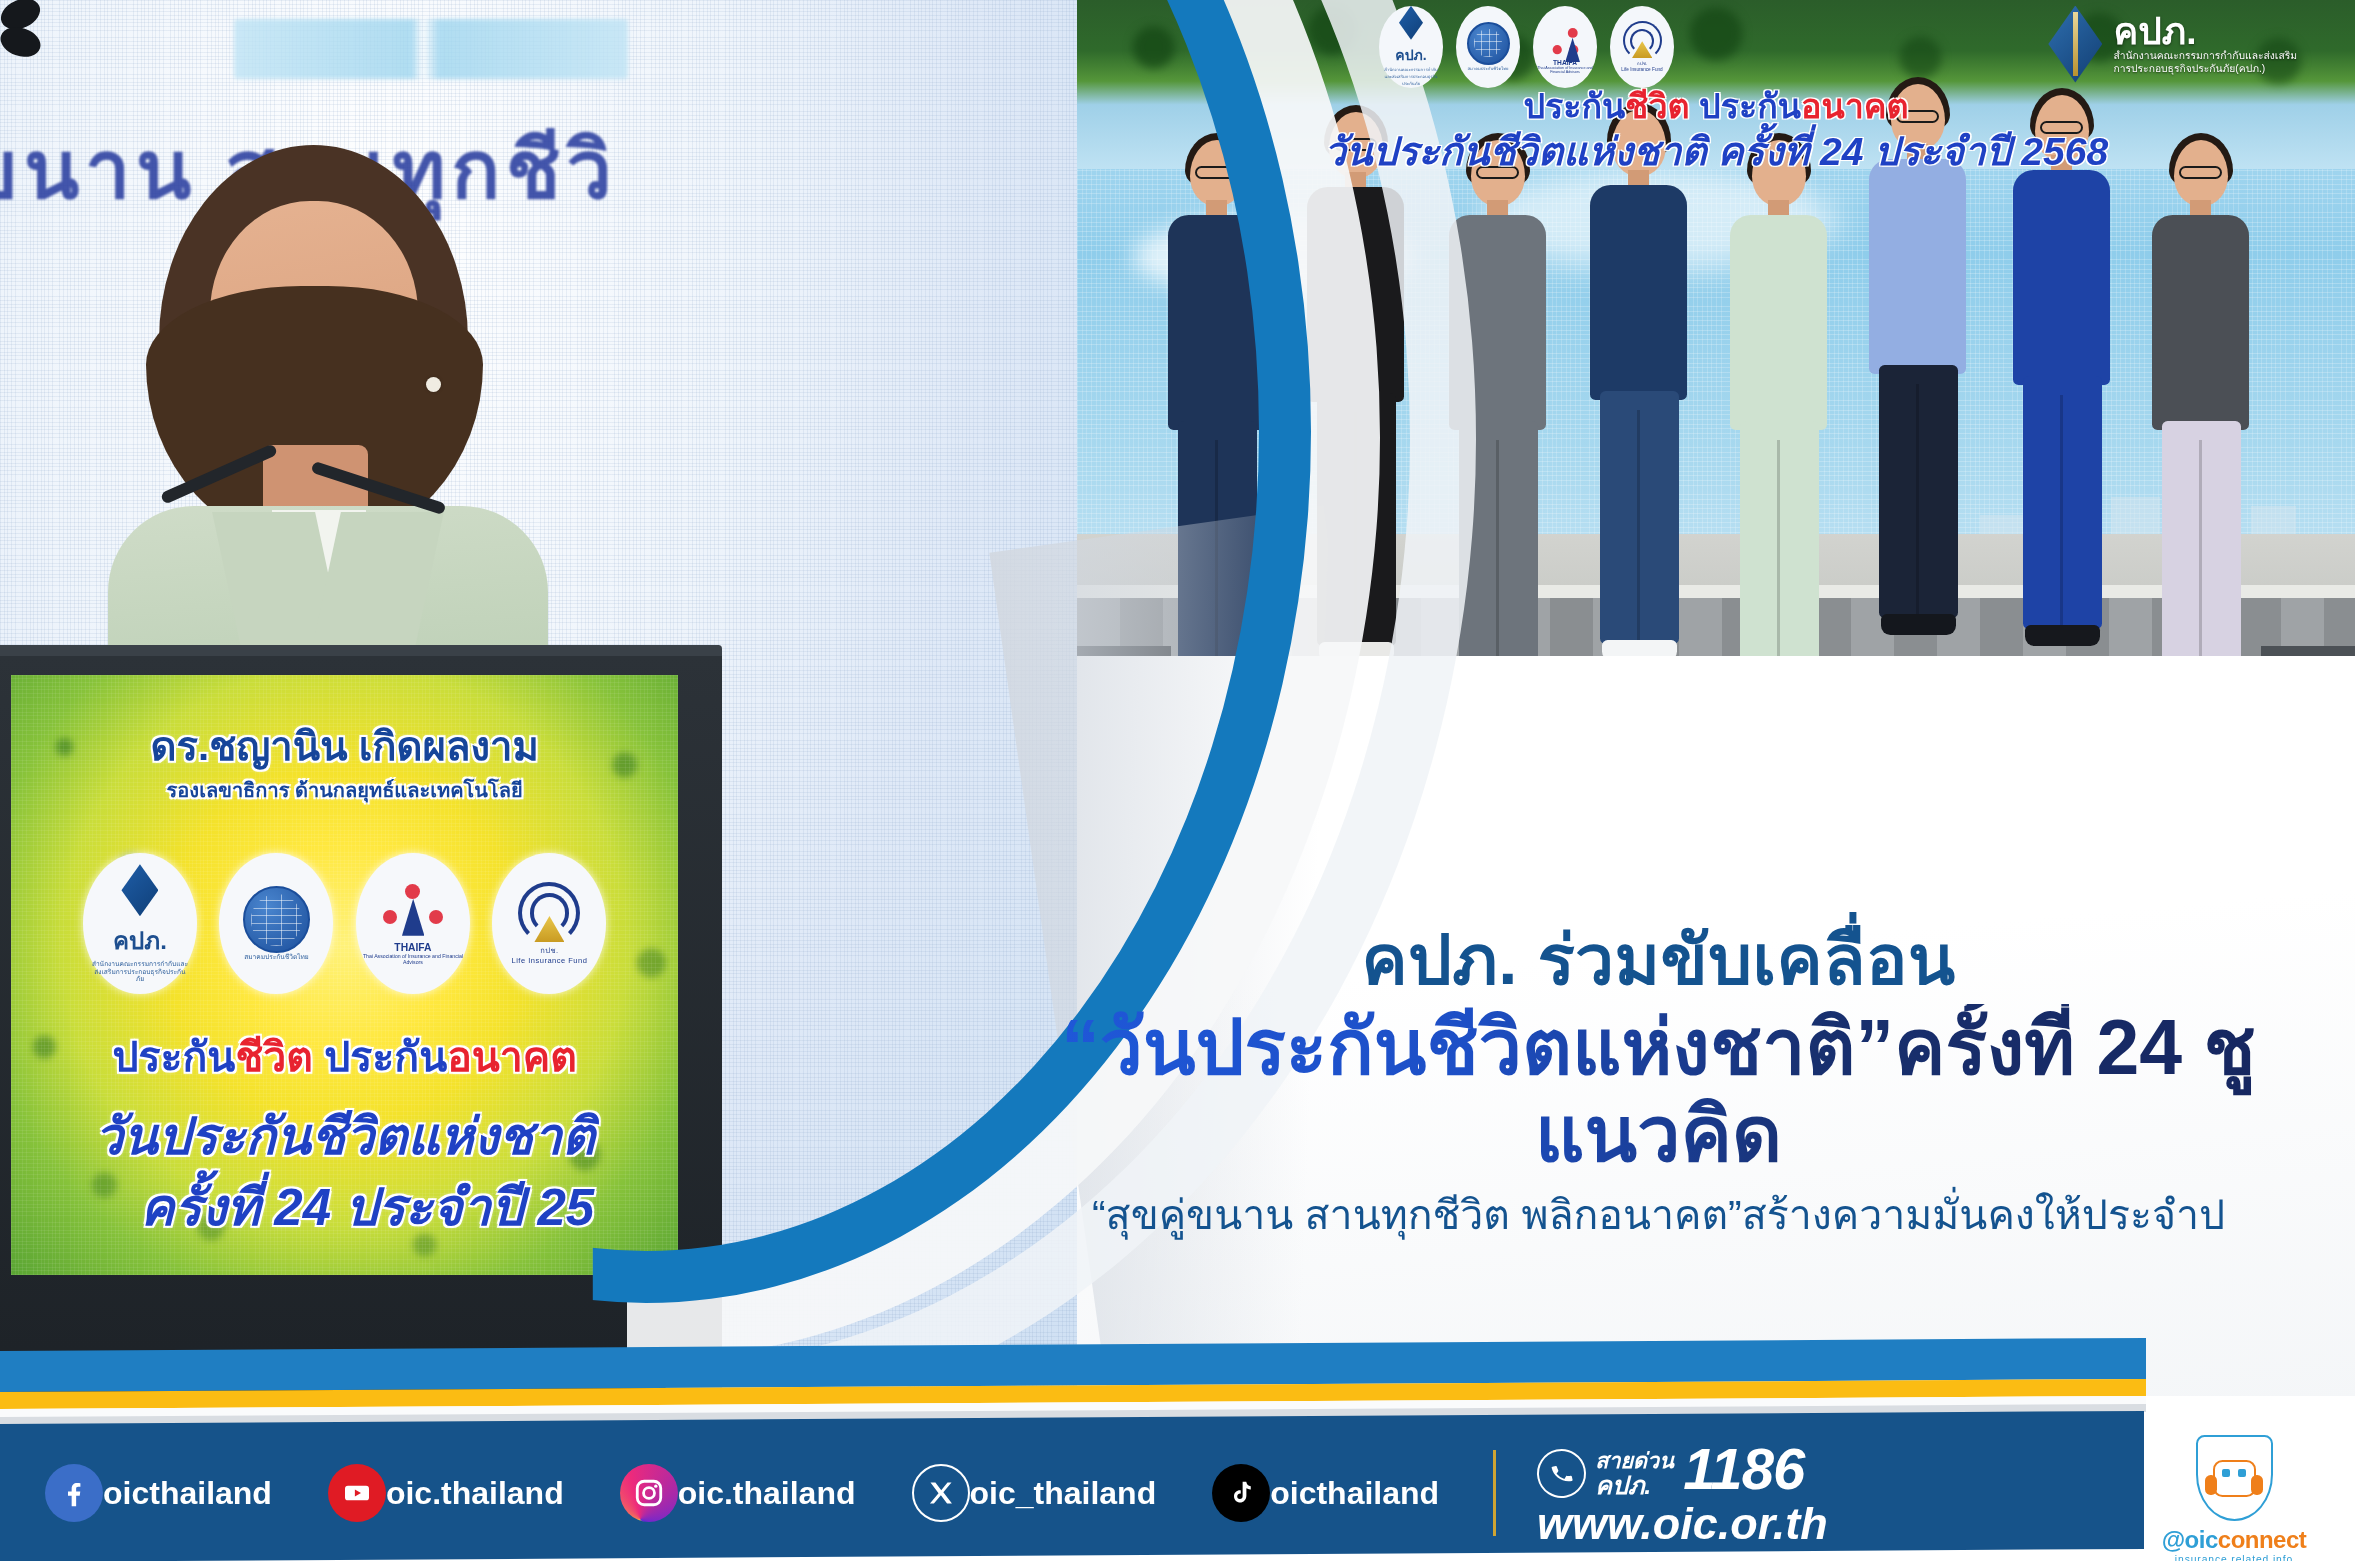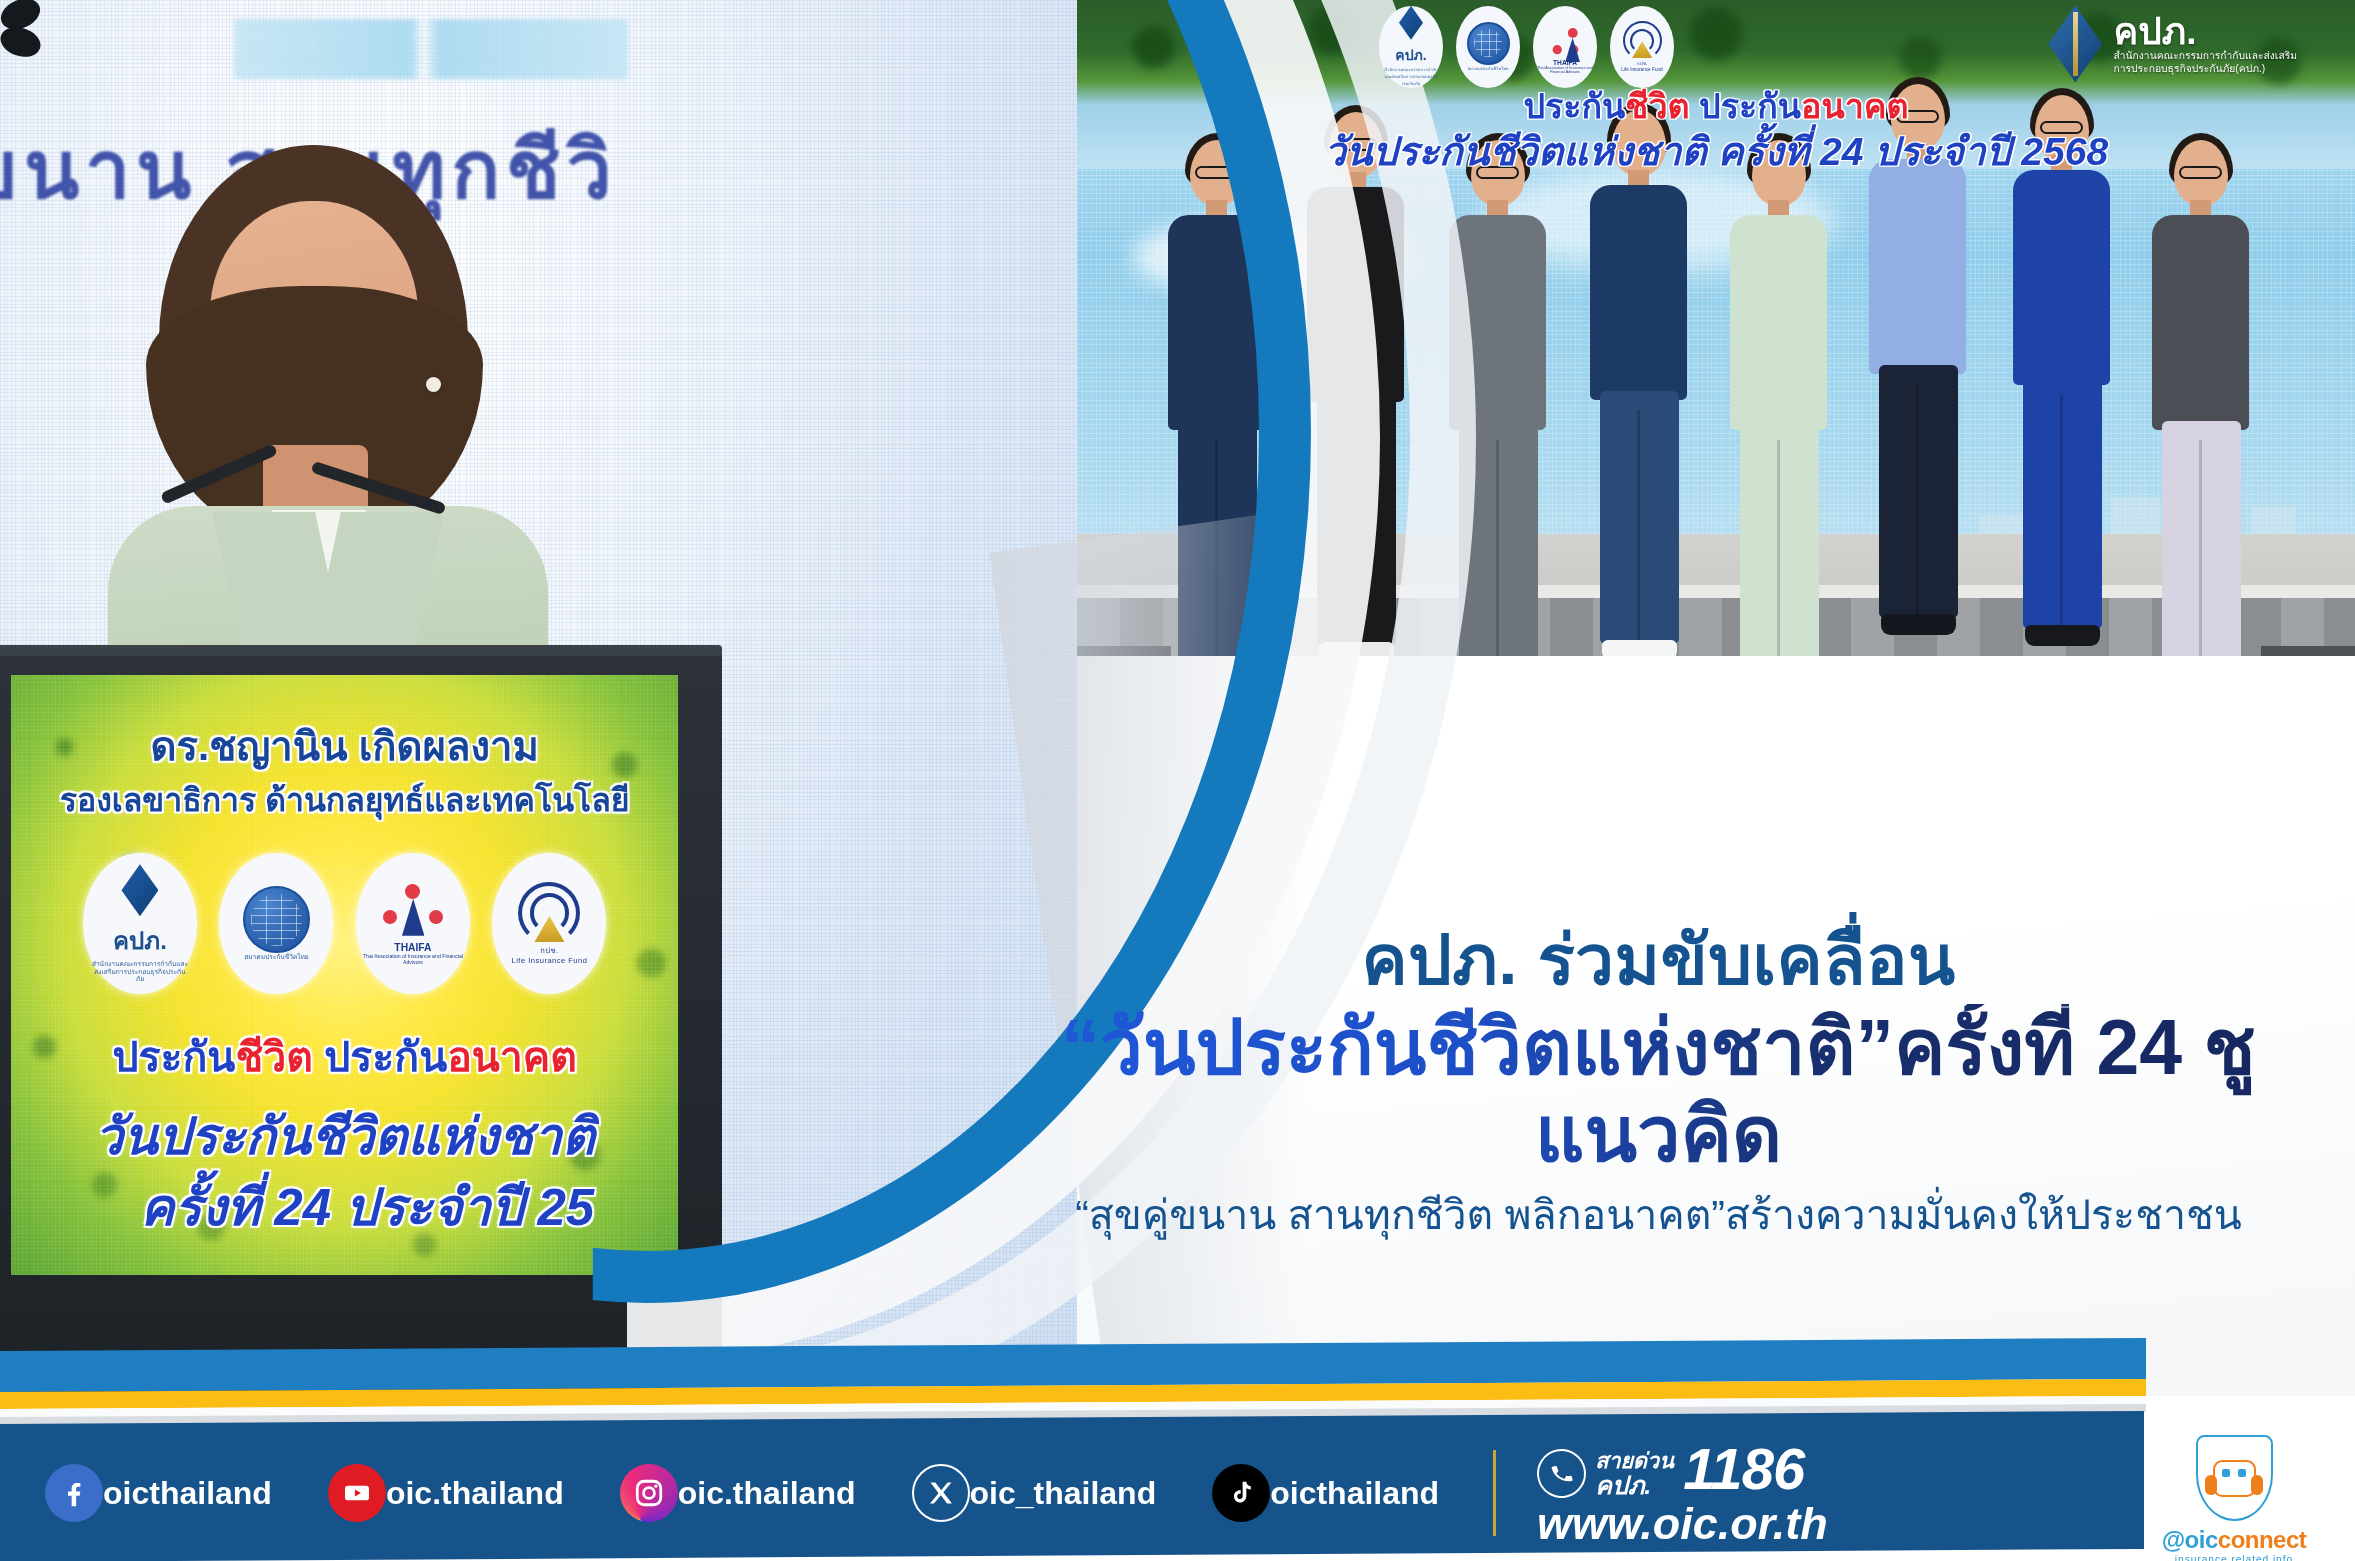--- a/index.html
+++ b/index.html
@@ -92,21 +92,21 @@
       radial-gradient(circle at 62% 95%, rgba(40,110,30,.4) 0 11.2px, transparent 12px),
       radial-gradient(circle at 14% 85%, rgba(40,110,30,.4) 0 12px, transparent 13px);
     filter:blur(3.7px); }
   .pod-banner:after{ content:""; position:absolute; inset:0;
     background-image:repeating-linear-gradient(0deg, rgba(255,255,255,.07) 0 0.9px, transparent 0.9px 3.7px),
                      repeating-linear-gradient(90deg, rgba(255,255,255,.07) 0 0.9px, transparent 0.9px 3.7px); }
   .pb-name { position:absolute; left:0; right:0; top:39px; text-align:center;
     font-size:40px; font-weight:800; color:#16459a;
     text-shadow:0 0 2.8px #fff,0 0 5.6px #fff,1.9px 1.9px 0 #fff,-1.9px -1.9px 0 #fff,1.9px -1.9px 0 #fff,-1.9px 1.9px 0 #fff; z-index:3;}
   .pb-role { position:absolute; left:0; right:0; top:99px; text-align:center;
-    font-size:32px; font-weight:700; color:#16459a;
+    font-size:20px; font-weight:700; color:#16459a;
     text-shadow:0 0 2.8px #fff,0 0 4.7px #fff,1.9px 1.9px 0 #fff,-1.9px -1.9px 0 #fff,1.9px -1.9px 0 #fff,-1.9px 1.9px 0 #fff; z-index:3;}
   .pb-logos { position:absolute; left:0; right:0; top:178px; display:flex;
     justify-content:center; gap:22.5px; z-index:3; }
   .pb-logo { width:114px; height:141px; background:#f6f8fb; border-radius:50%;
     display:flex; flex-direction:column; align-items:center; justify-content:center;
     box-shadow:0 0 9.4px rgba(255,255,255,.8); }
   .pb-l1 { font-size:24px; font-weight:800; color:#1e4f8f; }
   .pb-l1s{ font-size:6.6px; color:#2a5c9b; text-align:center; line-height:1.15; padding:0 7.5px; }
   .diamond { width:37px; height:52px; background:linear-gradient(135deg,#1f5ea8,#0f3f78);
     clip-path:polygon(50% 0,100% 50%,50% 100%,0 50%); margin-bottom:4.7px; }
@@ -529,21 +529,21 @@
     <div class="arc-wrap">
       <div class="arc arc-white2"></div>
       <div class="arc arc-white"></div>
       <div class="arc arc-blue"></div>
     </div>
   </div>
 
   <div class="headline">
     <div class="hl1">คปภ. ร่วมขับเคลื่อน</div>
     <div class="hl2">“วันประกันชีวิตแห่งชาติ”ครั้งที่ 24 ชูแนวคิด</div>
-    <div class="hl3">“สุขคู่ขนาน สานทุกชีวิต พลิกอนาคต”สร้างความมั่นคงให้ประชาชน</div>
+    <div class="hl3">“สุขคู่ขนาน สานทุกชีวิต พลิกอนาคต”สร้างความมั่นคงให้ประจำป</div>
   </div>
 
   <div class="band-blue"></div>
   <div class="band-yellow"></div>
   <div class="band-white"></div>
   <div class="band-gray"></div>
   <div class="footer"></div>
 
   <div class="footer-inner">
 

